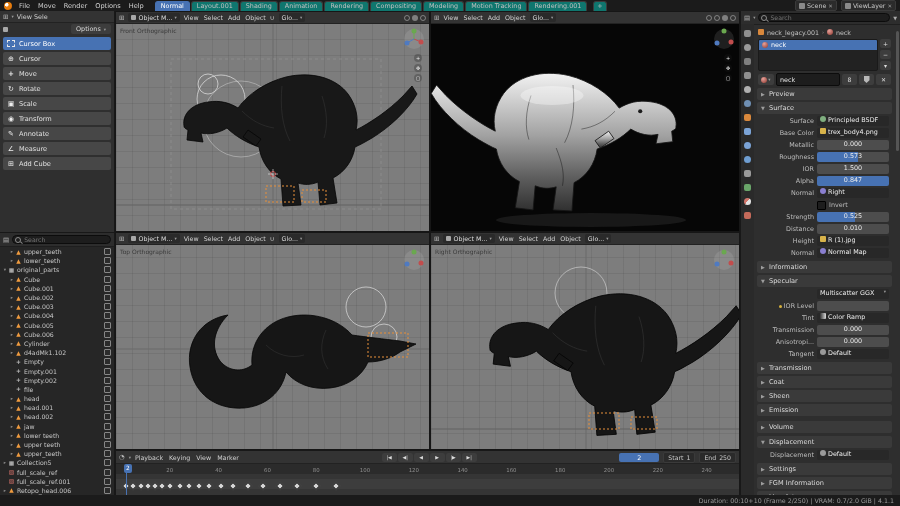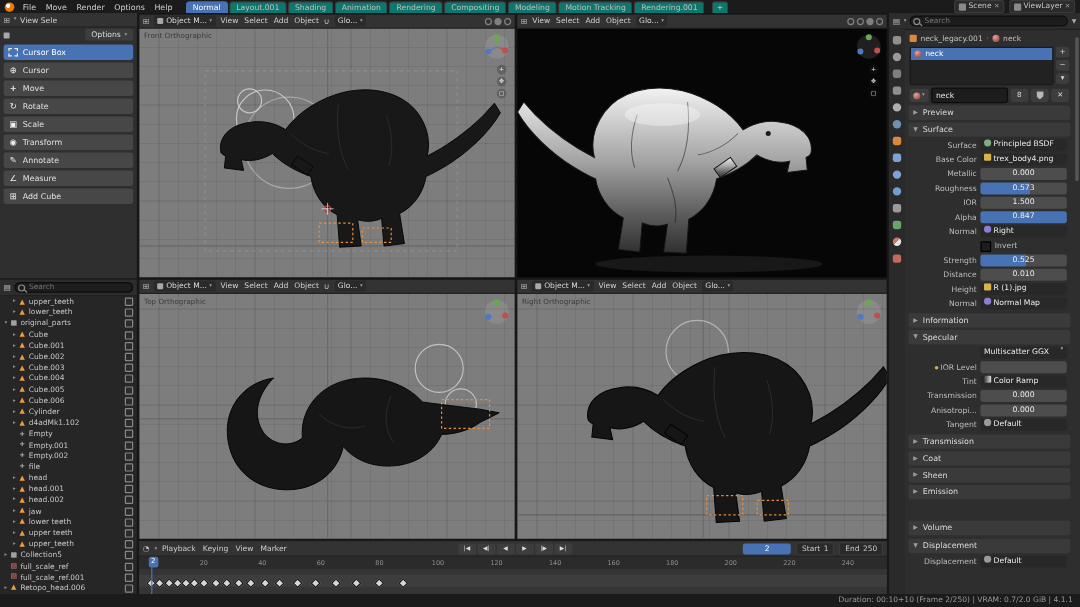--- a/index.html
+++ b/index.html
@@ -993,34 +993,49 @@
           <div class="psec">
           <span class="tri">▶</span>
           <span>Sheen</span>
         </div>
           <div class="psec">
           <span class="tri">▶</span>
           <span>Emission</span>
         </div>
         </div>
 
-      <div class="psec" style="margin-top:18px">
+      <div class="psec" style="margin-top:5px">
         <span class="tri">▶</span>
         <span>Volume</span>
       </div>
 
       <div class="psec" style="margin-top:3px">
         <span class="tri">▼</span>
         <span>Displacement</span>
       </div>
       <div class="prow">
           <span class="plabel">Displacement</span>
         <span class="pvalue dd">
             <span class="vicon def"></span>
             <span>Default</span>
           </span>
         </div>
 
+      <div>
+
+      <div class="psec">
+          <span class="tri">▶</span>
+          <span>Settings</span>
+        </div>
+          <div class="psec">
+          <span class="tri">▶</span>
+          <span>FGM Information</span>
+        </div>
+          <div class="psec">
+          <span class="tri">▶</span>
+          <span>Line Art</span>
+        </div>
+        </div>
     </div>
     <div class="pscroll"></div>
   </div>
 
 </div>
 
 </body></html>

